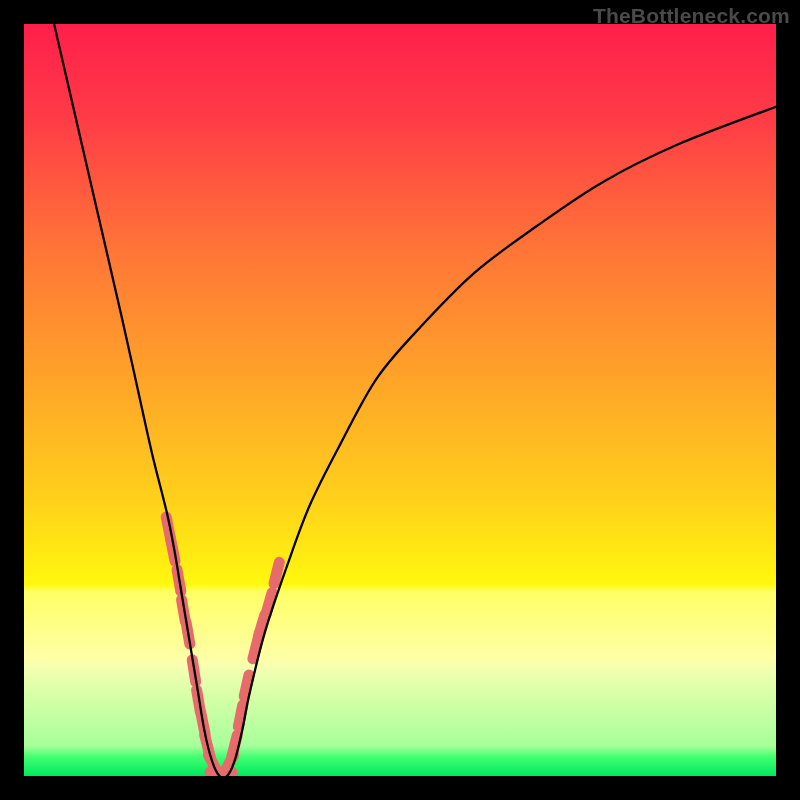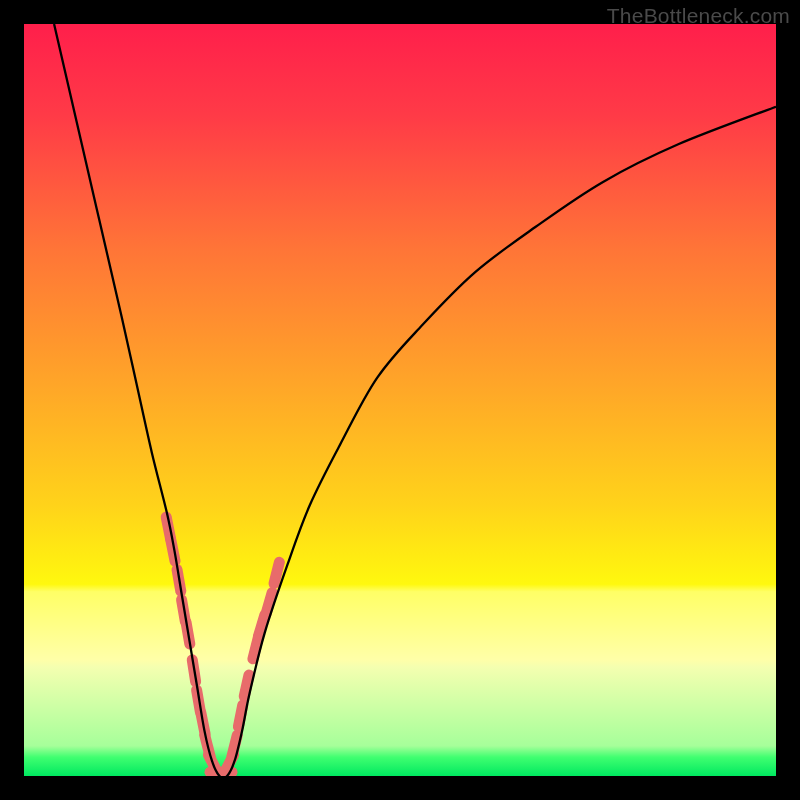--- a/index.html
+++ b/index.html
@@ -40,21 +40,21 @@
     top: 0;
     width: 100%;
     height: 100%;
   }
   .watermark {
     position: absolute;
     top: 4px;
     right: 10px;
     color: #4a4a4a;
     font-size: 21px;
-    font-weight: 400;
+    font-weight: 700;
     letter-spacing: 0.2px;
   }
 </style>
 </head>
 <body>
 
 <div class="frame">
 
   <div class="plot-area">
 

